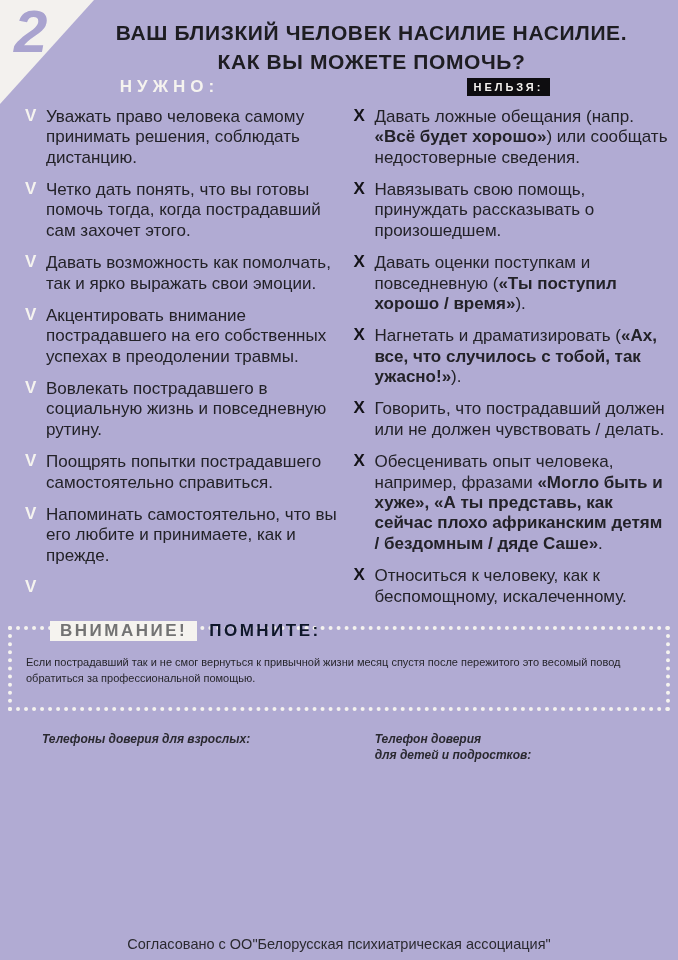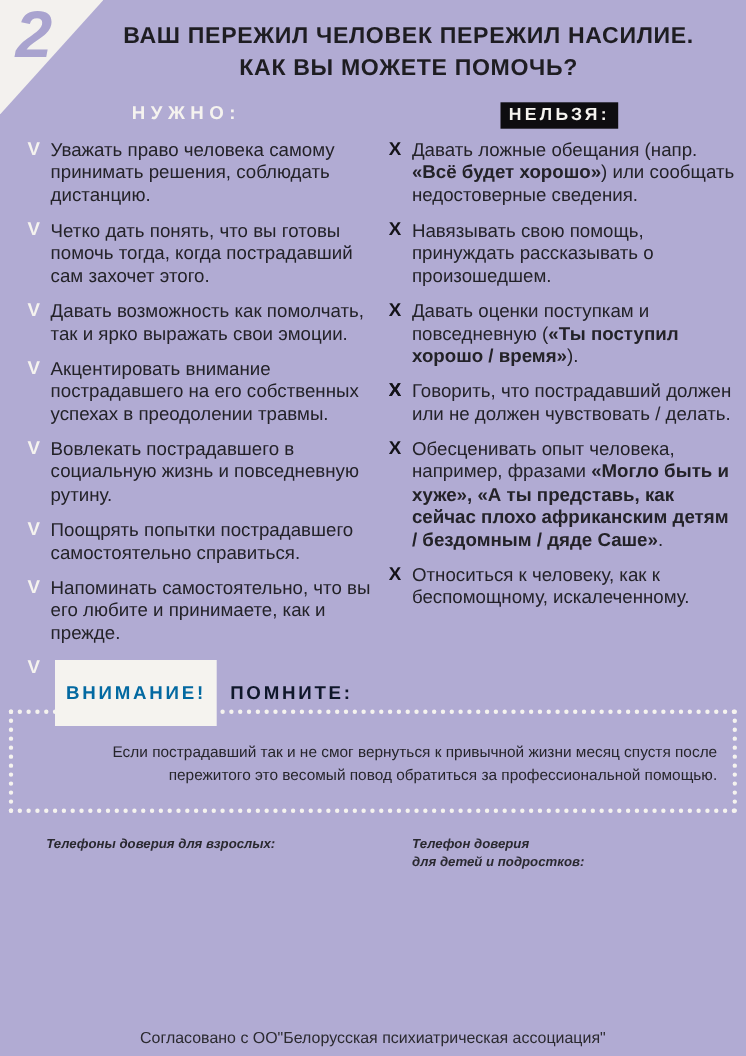--- a/index.html
+++ b/index.html
@@ -10,64 +10,64 @@
   }
   
   .corner{position:absolute;top:0;left:0;width:94px;height:104px;
     background:#f3f1ee;clip-path:polygon(0 0,100% 0,0 100%);z-index:1}
   .corner-num{position:absolute;top:2px;left:14px;font-size:60px;line-height:1;
     font-weight:bold;font-style:italic;color:#a9a3cf}
   
   .title{padding:18px 30px 0 95px;text-align:center;font-weight:bold;
     font-size:21px;line-height:1.4;letter-spacing:.6px;color:#1e1d22}
   
-  .col-headers{display:flex;margin-top:16px}
+  .col-headers{display:flex;}
   .col-headers>div{width:50%;text-align:center}
   .do-header{color:#f5f3ef;font-weight:bold;font-size:17px;letter-spacing:5px}
   .dont-header{display:inline-block;background:#0e0d10;color:#f5f3ef;
-    font-weight:bold;font-size:16px;letter-spacing:3px;padding:3px 7px}
+    font-weight:bold;font-size:11px;letter-spacing:3px;padding:3px 7px}
   
   .columns{display:flex;gap:14px;padding:10px 10px 0 25px}
   .col{flex:1;min-width:0}
   .col ul{list-style:none;margin:0;padding:0}
   .col li{position:relative;padding-left:21px;margin-bottom:12px;
     font-size:17px;line-height:1.2;color:#232228}
   .marker{position:absolute;left:0;top:-1px;font-weight:bold;font-size:17px}
   .do-col .marker{color:#f5f3ef}
   .dont-col .marker{color:#141318}
   .em{font-weight:bold;}
   
   .attention{position:relative;margin:2px 8px 0}
   .attn-heading{position:relative;z-index:2;display:flex;align-items:center;
     gap:12px;margin-left:42px}
-  .attn-badge{background:#f5f3ef;color:#0369a1;font-weight:bold;font-size:17px;
-    letter-spacing:2.5px;padding:20px 10px}
+  .attn-badge{background:#f5f3ef;color:#737373;font-weight:bold;font-size:17px;
+    letter-spacing:2.5px;padding:0 10px}
   .attn-remember{font-weight:bold;font-size:17px;letter-spacing:2.5px;color:#0f172a}
   .attn-box{border:4px dotted #f5f3ef;margin-top:-15px;
-    padding:24px 14px 8px;text-align:right;font-size:14px;line-height:1.5;color:#26252b}
+    padding:24px 14px 8px;text-align:left;font-size:11px;line-height:1.5;color:#26252b}
   .attn-box p{margin:0 0 12px}
   .attn-emph{font-weight:bold;letter-spacing:3px;white-space:nowrap}
   
   .phones{display:flex;padding:20px 20px 0 42px}
   .phone-block-adults{width:54%}
   .phone-block-children{width:46%}
   .phone-label{font-style:italic;font-weight:bold;font-size:12px;color:#2a2930;line-height:1.35}
   
   .footer{position:absolute;left:0;right:0;bottom:8px;text-align:center;
     font-size:14.5px;color:#2b2a30}
 </style>
 </head>
 <body>
 
 <div class="corner">
   <div class="corner-num">2</div>
 </div>
 
 <div class="title">
-  <div>ВАШ ПЕРЕЖИЛ ЧЕЛОВЕК ПЕРЕЖИЛ НАСИЛИЕ.</div>
+  <div>ВАШ БЛИЗКИЙ ЧЕЛОВЕК НАСИЛИЕ НАСИЛИЕ.</div>
   <div>КАК ВЫ МОЖЕТЕ ПОМОЧЬ?</div>
 </div>
 
 <div class="col-headers">
   <div>
     <span class="do-header">НУЖНО:</span>
   </div>
   <div>
     <span class="dont-header">НЕЛЬЗЯ:</span>
   </div>
@@ -84,21 +84,21 @@
         <li><span class="marker">V</span><span><span>Поощрять попытки пострадавшего самостоятельно справиться.</span></span></li>
         <li><span class="marker">V</span><span><span>Напоминать самостоятельно, что вы его любите и принимаете, как и прежде.</span></span></li>
         <li><span class="marker">V</span></li>
       </ul>
   </div>
   <div class="col dont-col">
     <ul>
         <li><span class="marker">X</span><span><span>Давать ложные обещания (напр. </span><span class="em">«Всё будет хорошо»</span><span>) или сообщать недостоверные сведения.</span></span></li>
         <li><span class="marker">X</span><span><span>Навязывать свою помощь, принуждать рассказывать о произошедшем.</span></span></li>
         <li><span class="marker">X</span><span><span>Давать оценки поступкам и повседневную (</span><span class="em">«Ты поступил хорошо / время»</span><span>).</span></span></li>
-        <li><span class="marker">X</span></li>
+        <li><span class="marker">X</span><span><span>Нагнетать и драматизировать (</span><span class="em">«Ах, все, что случилось с тобой, так ужасно!»</span><span>).</span></span></li>
         <li><span class="marker">X</span><span><span>Говорить, что пострадавший должен или не должен чувствовать / делать.</span></span></li>
         <li><span class="marker">X</span><span><span>Обесценивать опыт человека, например, фразами </span><span class="em">«Могло быть и хуже», «А ты представь, как сейчас плохо африканским детям / бездомным / дяде Саше»</span><span>.</span></span></li>
         <li><span class="marker">X</span><span><span>Относиться к человеку, как к беспомощному, искалеченному.</span></span></li>
       </ul>
   </div>
 </div>
 
 <div class="attention">
   <div class="attn-heading">
     <span class="attn-badge">ВНИМАНИЕ!</span>

